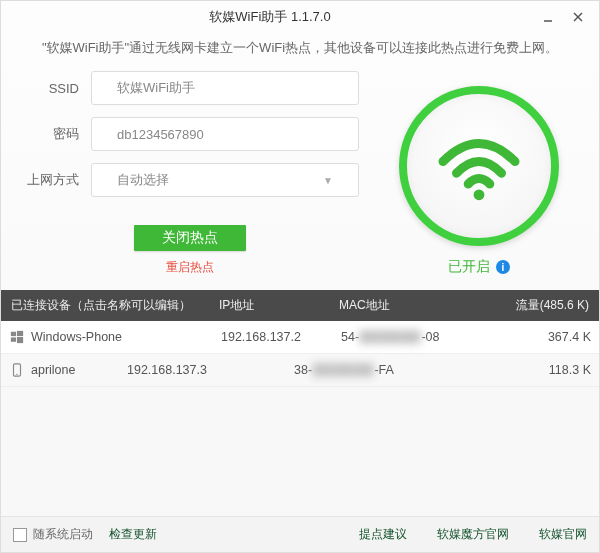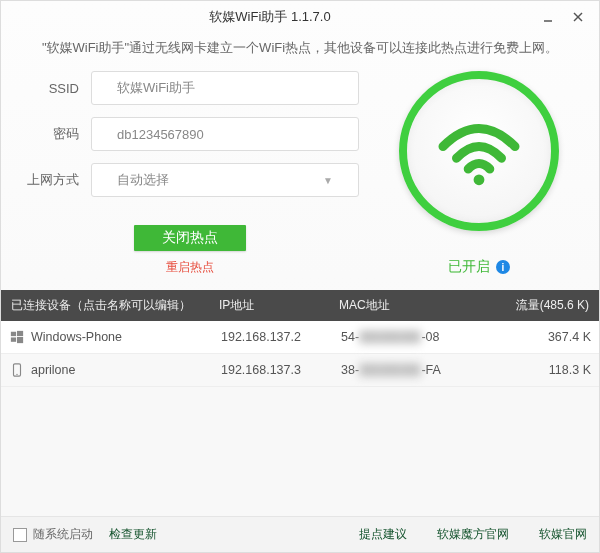--- a/index.html
+++ b/index.html
@@ -16,33 +16,33 @@
 .row { display: flex; align-items: center; margin-bottom: 12px; }
 .row .label { width: 70px; text-align: right; padding-right: 12px; color: #666; font-size: 13px; }
 .row input, .row .select { flex: 1; height: 34px; border: 1px solid #ddd; border-radius: 3px; padding: 0 25px; font-size: 13px; color: #888; background: #fff; }
 .row .select { display: flex; align-items: center; justify-content: space-between; cursor: pointer; color: #888; }
 .row .select .chev { color: #aaa; font-size: 10px; }
 
 .actions { text-align: center; margin-top: 8px; }
 .btn-primary { display: inline-block; background: #3fb837; color: #fff; border: none; border-radius: 1px; padding: 4px 28px; font-size: 14px; cursor: pointer; box-shadow: 0 1px 2px rgba(0,0,0,0.15); margin-top: 16px; }
 .restart { display: block; margin-top: 8px; color: #e74c3c; font-size: 12px; cursor: pointer; }
 
-.wifi-icon-wrap { width: 200px; display: flex; flex-direction: column; align-items: center; justify-content: space-between; }
+.wifi-icon-wrap { width: 200px; display: flex; flex-direction: column; align-items: center; justify-content: flex-end; }
 .wifi-circle { width: 160px; height: 160px; border-radius: 50%; border: 8px solid #3fcf3f; background: radial-gradient(circle at 50% 40%, #fff, #f2f2f2); display: flex; align-items: center; justify-content: center; box-shadow: 0 2px 6px rgba(0,0,0,0.15), inset 0 0 10px rgba(0,0,0,0.05); }
 .status { margin-top: 12px; color: #3fb837; font-size: 14px; display: flex; align-items: center; gap: 6px; }
 .info-icon { width: 14px; height: 14px; border-radius: 50%; background: #1e88e5; color: #fff; font-size: 10px; display: inline-flex; align-items: center; justify-content: center; font-weight: bold; cursor: pointer; }
 
 .table { margin-top: 6px; }
 .thead { display: flex; background: #4a4a4a; color: #eee; font-size: 12px; padding: 7px 10px; align-items: center; }
 .col-dev { flex: 1.4; display: flex; align-items: center; gap: 6px; }
 .col-ip { width: 120px; }
 .col-mac { width: 150px; }
 .col-traf { width: 100px; text-align: right; }
 .trow { display: flex; padding: 8px; font-size: 12.5px; color: #555; border-bottom: 1px solid #eee; background: #fff; align-items: center; }
-.trow.alt { background: #f8f8f8; }
+.trow.alt { background: #f8f8f8; gap: 47px; }
 .dev-icon { width: 16px; height: 16px; display: inline-flex; align-items: center; justify-content: center; }
 .mac-blur { display: inline-block; filter: blur(4px); color: #aaa; background: #ccc; border-radius: 2px; padding: 0 2px; }
 
 .spacer { flex: 1; background: #f8f8f8; }
 
 .footer { display: flex; align-items: center; height: 36px; padding: 0 12px; border-top: 1px solid #e5e5e5; background: #f3f3f3; font-size: 12px; color: #666; }
 .footer .chk { display: flex; align-items: center; gap: 6px; cursor: pointer; }
 .footer .chkbox { width: 14px; height: 14px; border: 1px solid #999; background: #fff; }
 .footer .link { margin-left: 16px; cursor: pointer; color: #14532d; }
 .footer .right { margin-left: auto; display: flex; gap: 14px; }

